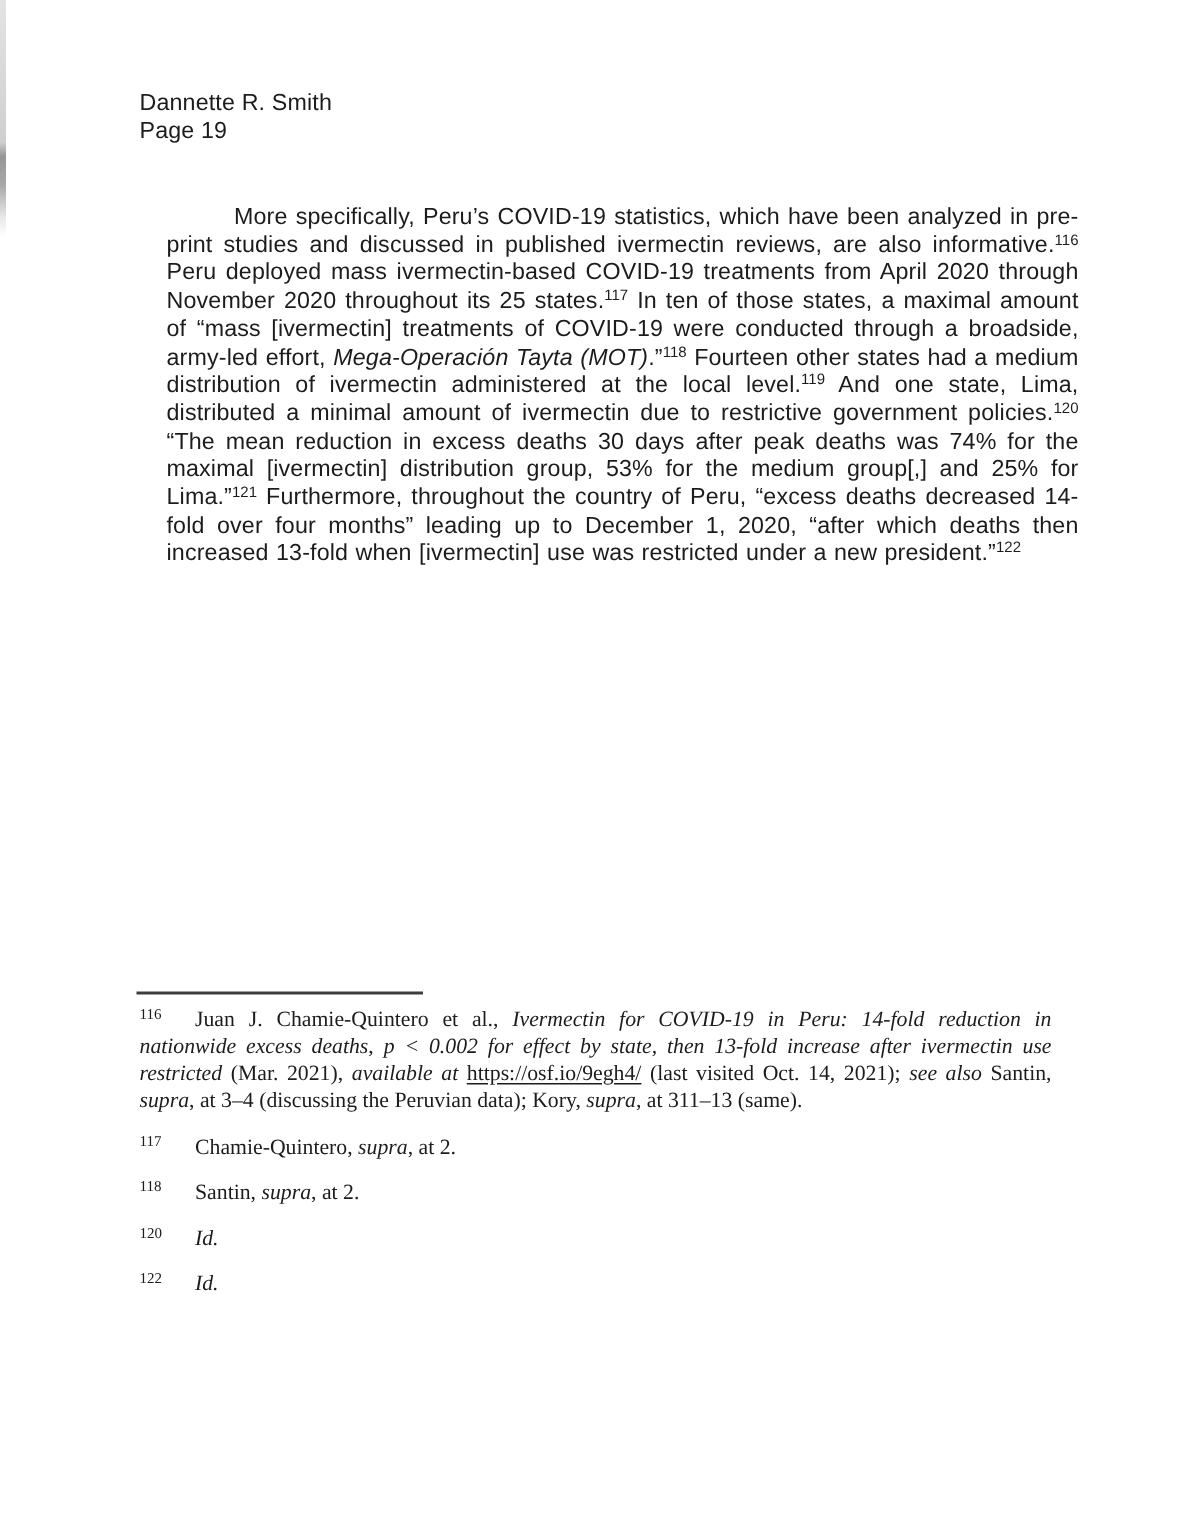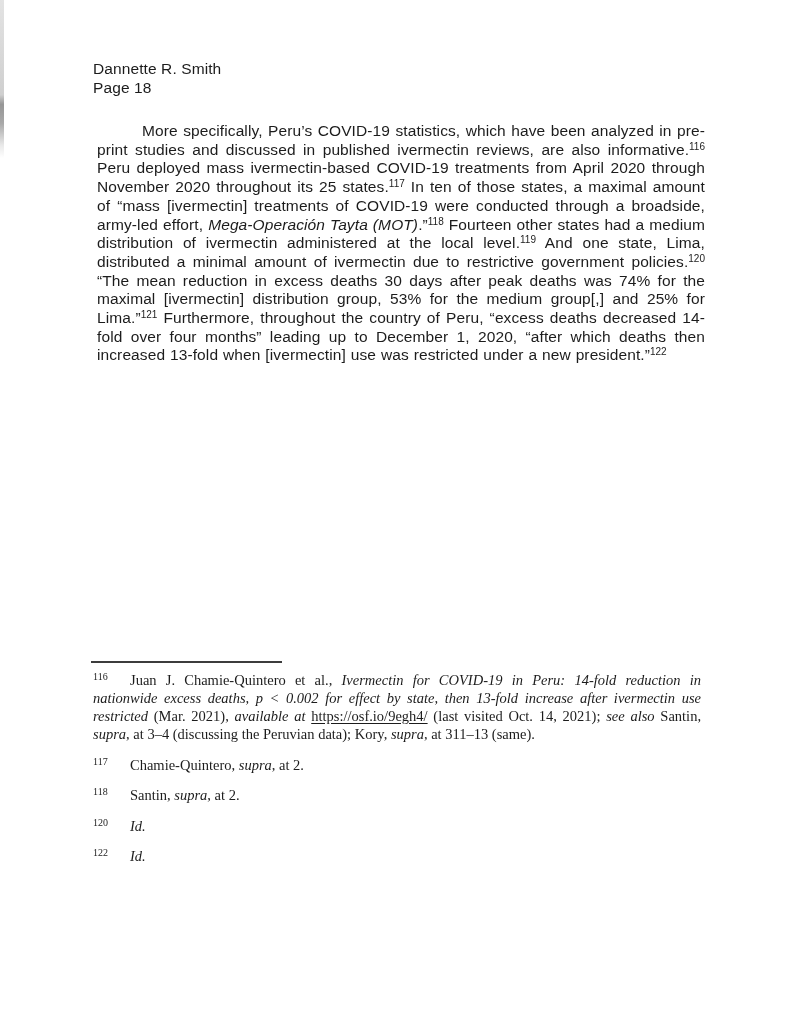--- a/index.html
+++ b/index.html
@@ -26,21 +26,21 @@
     position: absolute;
     left: 93px; top: 60px;
     font-size: 15.5px;
     line-height: 18.7px;
     letter-spacing: 0.1px;
   }
   .body-par {
     position: absolute;
     left: 93px; top: 118px;
     width: 608px;
-    margin: 4px;
+    margin: 18px;
     font-size: 15.5px;
     line-height: 18.7px;
     text-align: justify;
     text-indent: 45px;
     letter-spacing: 0.1px;
     word-spacing: 0.5px;
   }
   .rich sup, .body-par sup {
     font-size: 10px;
     line-height: 0;
@@ -80,21 +80,21 @@
 </style>
 </head>
 <body>
 
 <div class="page">
 
   <div class="scan-edge"></div>
 
   <div class="header">
     <div>Dannette R. Smith</div>
-    <div>Page 18</div>
+    <div>Page 19</div>
   </div>
 
   <p class="body-par rich"><span>More specifically, Peru’s COVID-19 statistics, which have been analyzed in pre-print studies and discussed in published ivermectin reviews, are also informative.</span><sup>116</sup><span>  Peru deployed mass ivermectin-based COVID-19 treatments from April 2020 through November 2020 throughout its 25 states.</span><sup>117</sup><span>  In ten of those states, a maximal amount of “mass [ivermectin] treatments of COVID-19 were conducted through a broadside, army-led effort, </span><span style="font-style: italic;">Mega-Operación Tayta (MOT)</span><span>.”</span><sup>118</sup><span>  Fourteen other states had a medium distribution of ivermectin administered at the local level.</span><sup>119</sup><span>  And one state, Lima, distributed a minimal amount of ivermectin due to restrictive government policies.</span><sup>120</sup><span> “The mean reduction in excess deaths 30 days after peak deaths was 74% for the maximal [ivermectin] distribution group, 53% for the medium group[,] and 25% for Lima.”</span><sup>121</sup><span> Furthermore, throughout the country of Peru, “excess deaths decreased 14-fold over four months” leading up to December 1, 2020, “after which deaths then increased 13-fold when [ivermectin] use was restricted under a new president.”</span><sup>122</sup></p>
 
   <div class="fn-sep"></div>
 
   <div class="footnotes">
     <div class="footnote"><sup class="fn-num">116</sup><span class="rich"><span>Juan J. Chamie-Quintero et al., </span><span style="font-style: italic;">Ivermectin for COVID-19 in Peru: 14-fold reduction in nationwide excess deaths, p &lt; 0.002 for effect by state, then 13-fold increase after ivermectin use restricted</span><span> (Mar. 2021), </span><span style="font-style: italic;">available at</span><span> </span><span class="fn-link">https://osf.io/9egh4/</span><span> (last visited Oct. 14, 2021); </span><span style="font-style: italic;">see also</span><span> Santin, </span><span style="font-style: italic;">supra</span><span>, at 3–4 (discussing the Peruvian data); Kory, </span><span style="font-style: italic;">supra</span><span>, at 311–13 (same).</span></span></div>
     <div class="footnote"><sup class="fn-num">117</sup><span class="rich"><span>Chamie-Quintero, </span><span style="font-style: italic;">supra</span><span>, at 2.</span></span></div>
     <div class="footnote"><sup class="fn-num">118</sup><span class="rich"><span>Santin, </span><span style="font-style: italic;">supra</span><span>, at 2.</span></span></div>

